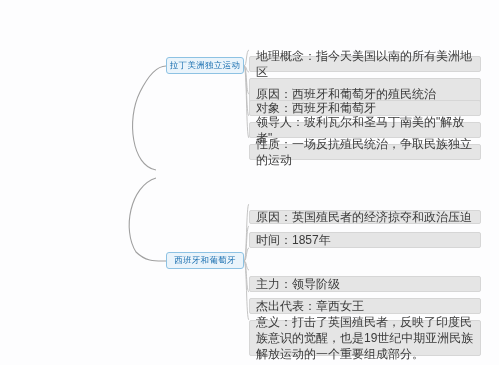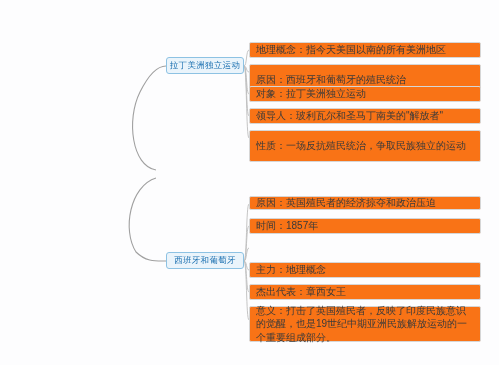--- a/index.html
+++ b/index.html
@@ -57,39 +57,40 @@
     letter-spacing: 0.3px;
     padding: 0 20px;
     height: 17px;
   }
   .branch-a { left: 166px; top: 57px; width: 78px; }
   .branch-b { left: 166px; top: 252px; width: 78px; }
 
   .leaf {
     position: absolute;
     box-sizing: border-box;
-    background: #f97316;
+    background: #e5e5e5;
     border: 1px solid #d6d6d6;
     border-radius: 2px;
     color: #3a3a3a;
-    font-size: 10px;
+    font-size: 12px;
     line-height: 1.35;
     padding: 3px 6px;
     display: flex;
     align-items: center;
     box-shadow: 0 0 0 rgba(0,0,0,0);
+    margin-top: 14px;
   }
   .leaf-wide { width: 232px; }
 
   
   #leaf-a0 { left: 249px; top: 42px; height: 16px; }
   #leaf-a1 { left: 249px; top: 64px; height: 32px; }
   #leaf-a2 { left: 249px; top: 86px; height: 16px; }
   #leaf-a3 { left: 249px; top: 108px; height: 16px; }
-  #leaf-a4 { left: 249px; top: 130px; height: 32px; }
+  #leaf-a4 { left: 249px; top: 130px; height: 16px; }
 
   
   #leaf-b0 { left: 249px; top: 196px; height: 14px; }
   #leaf-b1 { left: 249px; top: 218px; height: 16px; }
   #leaf-b2 { left: 249px; top: 240px; height: 16px; }
   #leaf-b3 { left: 249px; top: 262px; height: 16px; }
   #leaf-b4 { left: 249px; top: 284px; height: 16px; }
   #leaf-b5 {
     left: 249px; top: 306px; height: 36px;
     align-items: center;
@@ -121,23 +122,23 @@
     <path d="M244,261 C 247,261 246,320 249,320" fill="none" stroke="#bdbdbd" stroke-width="0.9"></path>
   </svg>
 
 
   <div class="node branch-node branch-a">拉丁美洲独立运动</div>
 
   <div class="node branch-node branch-b">西班牙和葡萄牙</div>
 
   <div class="leaf leaf-wide" id="leaf-a0">地理概念：指今天美国以南的所有美洲地区</div>
   <div class="leaf leaf-wide" id="leaf-a1">原因：西班牙和葡萄牙的殖民统治</div>
-  <div class="leaf leaf-wide" id="leaf-a2">对象：拉丁美洲独立运动</div>
+  <div class="leaf leaf-wide" id="leaf-a2">对象：西班牙和葡萄牙</div>
   <div class="leaf leaf-wide" id="leaf-a3">领导人：玻利瓦尔和圣马丁南美的"解放者"</div>
   <div class="leaf leaf-wide" id="leaf-a4">性质：一场反抗殖民统治，争取民族独立的运动</div>
 
   <div class="leaf leaf-wide" id="leaf-b0">原因：英国殖民者的经济掠夺和政治压迫</div>
   <div class="leaf leaf-wide" id="leaf-b1">时间：1857年</div>
-  <div class="leaf leaf-wide" id="leaf-b3">主力：地理概念</div>
+  <div class="leaf leaf-wide" id="leaf-b3">主力：领导阶级</div>
   <div class="leaf leaf-wide" id="leaf-b4">杰出代表：章西女王</div>
   <div class="leaf leaf-wide" id="leaf-b5">意义：打击了英国殖民者，反映了印度民族意识的觉醒，也是19世纪中期亚洲民族解放运动的一个重要组成部分。</div>
 
 </div>
 
 </body></html>

